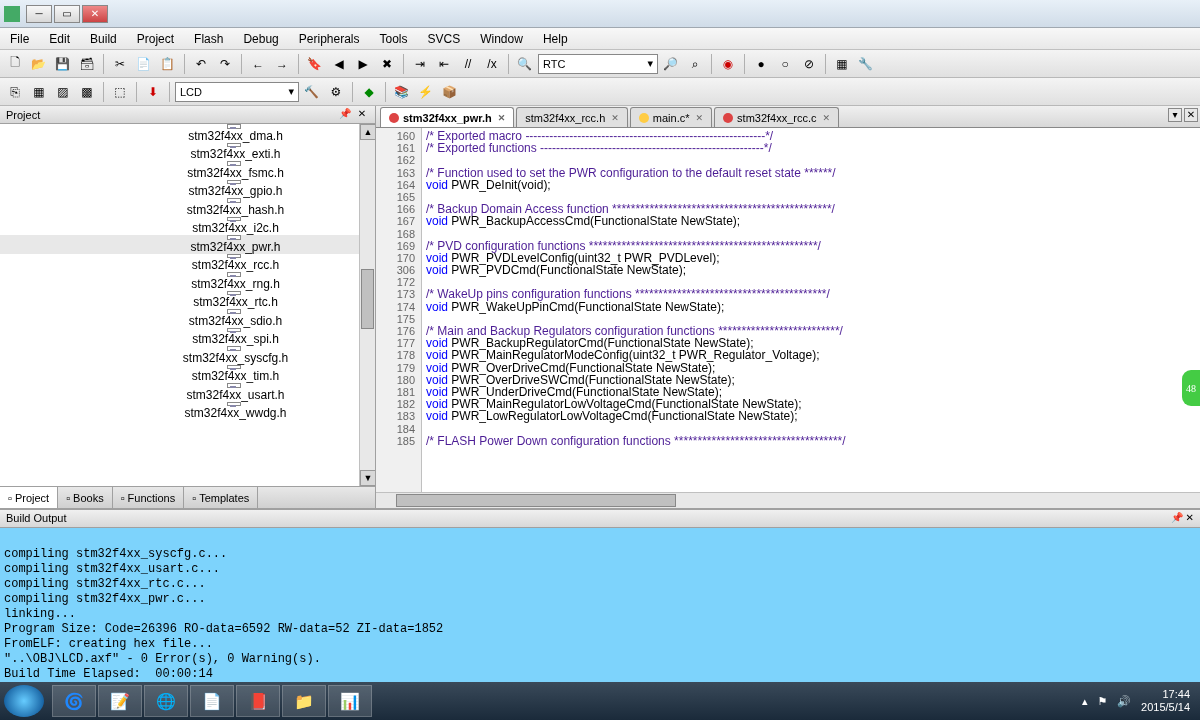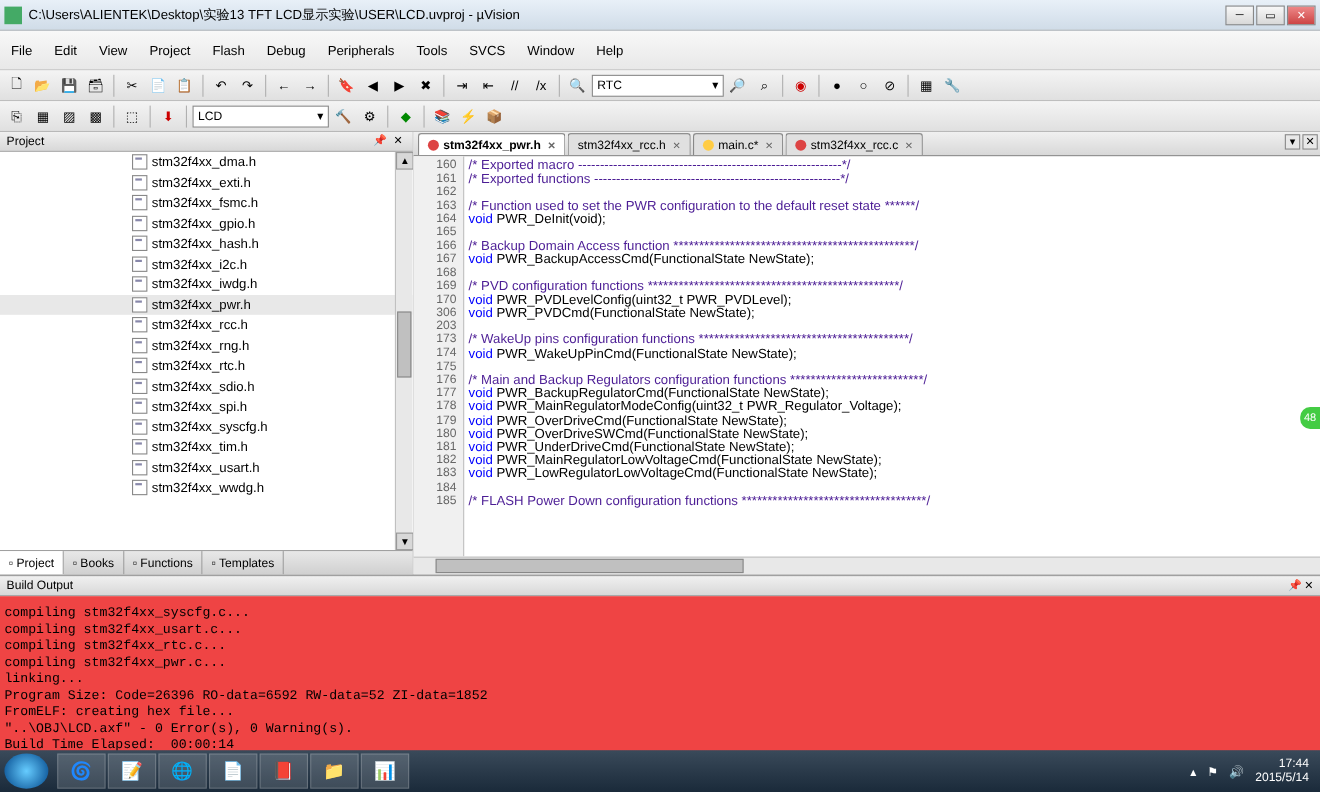--- a/index.html
+++ b/index.html
@@ -5,40 +5,40 @@
 * { margin:0; padding:0; box-sizing:border-box; font-family:"Segoe UI",Tahoma,sans-serif; }
 body { width:1200px; height:720px; overflow:hidden; background:#f0f0f0; position:relative; }
 .titlebar { height:28px; background:linear-gradient(#e8f0f8,#d0dce8); display:flex; align-items:center; padding:0 4px; font-size:12px; border-bottom:1px solid #a0a8b0; }
 .titlebar .icon { width:16px; height:16px; background:#4a6; margin-right:6px; }
 .titlebar .title { flex:1; color:#000; }
 .window-controls { display:flex; gap:2px; }
 .window-controls div { width:26px; height:18px; border:1px solid #888; display:flex; align-items:center; justify-content:center; font-size:10px; cursor:pointer; }
 .wc-min { background:linear-gradient(#f8f8f8,#d8d8d8); }
 .wc-max { background:linear-gradient(#f8f8f8,#d8d8d8); }
 .wc-close { background:linear-gradient(#e88,#c44); color:#fff; }
-.menubar { height:36px; background:linear-gradient(#f8f8f8,#e8e8e8); display:flex; align-items:center; border-bottom:1px solid #c0c0c0; font-size:12px; }
+.menubar { height:22px; background:linear-gradient(#f8f8f8,#e8e8e8); display:flex; align-items:center; border-bottom:1px solid #c0c0c0; font-size:12px; }
 .menubar span { padding:3px 10px; cursor:pointer; }
 .toolbar { height:28px; background:linear-gradient(#f4f4f4,#e0e0e0); border-bottom:1px solid #b8b8b8; display:flex; align-items:center; padding:2px 4px; gap:2px; }
 .tbtn { width:22px; height:22px; border:1px solid transparent; display:flex; align-items:center; justify-content:center; font-size:12px; cursor:pointer; }
 .tsep { width:1px; height:20px; background:#b0b0b0; margin:0 3px; }
 .tcombo { height:20px; border:1px solid #888; background:#fff; font-size:11px; padding:0 4px; min-width:120px; display:flex; align-items:center; justify-content:space-between; }
 .toolbar2 { height:28px; background:linear-gradient(#f4f4f4,#e0e0e0); border-bottom:1px solid #b8b8b8; display:flex; align-items:center; padding:2px 4px; gap:2px; }
 .main { display:flex; height:402px; }
 .project-panel { width:376px; border-right:1px solid #a0a0a0; display:flex; flex-direction:column; background:#fff; }
 .panel-header { height:18px; background:linear-gradient(#f0f0f0,#d8d8d8); border-bottom:1px solid #a0a0a0; font-size:11px; padding:2px 6px; display:flex; justify-content:space-between; align-items:center; }
 .panel-header .ctrls { display:flex; gap:2px; }
 .panel-header .ctrls span { width:14px; height:14px; font-size:10px; text-align:center; cursor:pointer; }
 .tree { flex:1; overflow-y:auto; font-size:12px; background:#fff; position:relative; }
 .tree-inner { position:relative; }
 .tree-scrollbar { position:absolute; right:0; top:0; width:16px; height:100%; background:#e8e8e8; border-left:1px solid #c0c0c0; }
 .tree-scrollbar .thumb { position:absolute; left:1px; right:1px; top:40%; height:60px; background:#c0c0c0; border:1px solid #888; }
 .tree-scrollbar .arr { position:absolute; left:0; width:16px; height:16px; background:#d8d8d8; border:1px solid #999; font-size:9px; text-align:center; line-height:14px; }
 .tree-scrollbar .arr.up { top:0; }
 .tree-scrollbar .arr.dn { bottom:0; }
-.tree-item { height:18.5px; display:flex; align-items:center; padding-left:120px; cursor:pointer; }
+.tree-item { height:18.5px; display:flex; align-items:center; padding-left:96px; cursor:pointer;flex-direction:column; }
 .tree-item.sel { background:#e8e8e8; }
 .tree-item .ficon { width:14px; height:14px; background:#fff; border:1px solid #888; margin-right:4px; position:relative; }
 .tree-item .ficon::after { content:""; position:absolute; top:2px; left:2px; width:6px; height:2px; background:#88a; }
 .bottom-tabs { height:22px; background:linear-gradient(#e8e8e8,#d0d0d0); border-top:1px solid #a0a0a0; display:flex; font-size:11px; }
 .bottom-tabs .btab { padding:3px 8px; border-right:1px solid #a0a0a0; display:flex; align-items:center; gap:3px; cursor:pointer; }
 .bottom-tabs .btab.active { background:#fff; }
 .editor-area { flex:1; display:flex; flex-direction:column; background:#fff; }
 .editor-tabs { height:22px; background:linear-gradient(#f0f0f0,#d8d8d8); display:flex; align-items:flex-end; border-bottom:1px solid #888; padding-left:4px; position:relative; }
 .etab { height:20px; padding:2px 8px; font-size:11px; border:1px solid #888; border-bottom:none; margin-right:2px; display:flex; align-items:center; gap:4px; cursor:pointer; background:#e0e0e0; border-radius:3px 3px 0 0; }
 .etab.active { background:#fff; font-weight:bold; }
@@ -52,48 +52,47 @@
 .gutter { width:46px; background:#f0f0f0; border-right:1px solid #c0c0c0; text-align:right; padding:2px 6px 2px 2px; color:#666; line-height:12.2px; font-size:11px; }
 .gutter div { height:12.2px; }
 .codelines { flex:1; padding:2px 4px; line-height:12.2px; white-space:pre; overflow:hidden; }
 .codelines .line { height:12.2px; }
 .kw { color:#0000ff; }
 .cm { color:#4c1d95; }
 .editor-hscroll { height:16px; background:#e8e8e8; border-top:1px solid #c0c0c0; position:relative; }
 .editor-hscroll .thumb { position:absolute; top:1px; bottom:1px; left:20px; width:280px; background:#c0c0c0; border:1px solid #888; }
 .build-panel { height:196px; border-top:2px solid #a0a0a0; display:flex; flex-direction:column; }
 .build-header { height:18px; background:linear-gradient(#f0f0f0,#d8d8d8); font-size:11px; padding:2px 6px; border-bottom:1px solid #a0a0a0; display:flex; justify-content:space-between; }
-.build-body { flex:1; background:#ef4444; font-family:"Courier New",monospace; font-size:12px; padding:8px 4px; line-height:15px; white-space:pre; overflow:auto; }
+.build-body { flex:1; background:#7dd3fc; font-family:"Courier New",monospace; font-size:12px; padding:19px 4px; line-height:15px; white-space:pre; overflow:auto; }
 .build-hscroll { height:16px; background:#e8e8e8; border-top:1px solid #c0c0c0; }
 .statusbar { height:20px; background:linear-gradient(#f0f0f0,#d8d8d8); border-top:1px solid #a0a0a0; display:flex; align-items:center; font-size:11px; padding:0 6px; justify-content:space-between; }
 .statusbar .sright { display:flex; gap:14px; }
 .taskbar { position:absolute; bottom:0; left:0; right:0; height:38px; background:linear-gradient(#3a4a5a,#1a2a3a); display:flex; align-items:center; padding:0 4px; }
 .start { width:40px; height:32px; background:radial-gradient(circle,#6cf,#048); border-radius:50%; margin-right:8px; cursor:pointer; }
 .tray { margin-left:auto; display:flex; align-items:center; gap:10px; color:#fff; font-size:11px; padding-right:6px; }
 .tray .clock { text-align:right; line-height:13px; }
 .task-icon { width:44px; height:32px; margin-right:2px; background:rgba(255,255,255,0.15); border:1px solid rgba(255,255,255,0.2); cursor:pointer; display:flex; align-items:center; justify-content:center; font-size:16px; color:#fff; }
-.side-badge { position:absolute; right:0; top:370px; width:18px; height:20px; background:#4c4; border-radius:9px 0 0 9px; color:#fff; font-size:10px; display:flex; align-items:center; justify-content:center; }
+.side-badge { position:absolute; right:0; top:370px; width:18px; height:36px; background:#4c4; border-radius:9px 0 0 9px; color:#fff; font-size:10px; display:flex; align-items:center; justify-content:center;font-family:Liberation Serif, serif; }
 </style>
 </head>
 <body>
 
 <div class="titlebar">
   <div class="icon"></div>
-  <div class="title">C:\Users\ALIENTEK\Desktop\实验13 TFT LCD显示实验\USER\LCD.uvproj - µVision</div>
   <div class="window-controls">
     <div class="wc-min">─</div>
     <div class="wc-max">▭</div>
     <div class="wc-close">✕</div>
   </div>
 </div>
 
 <div class="menubar" id="menubar">
     <span>File</span>
     <span>Edit</span>
-    <span>View</span>
+    <span>Build</span>
     <span>Project</span>
     <span>Flash</span>
     <span>Debug</span>
     <span>Peripherals</span>
     <span>Tools</span>
     <span>SVCS</span>
     <span>Window</span>
     <span>Help</span>
   </div>
 
@@ -192,24 +191,20 @@
             <span class="ficon"></span>
             <span>stm32f4xx_gpio.h</span>
           </div>
           <div class="tree-item">
             <span class="ficon"></span>
             <span>stm32f4xx_hash.h</span>
           </div>
           <div class="tree-item">
             <span class="ficon"></span>
             <span>stm32f4xx_i2c.h</span>
-          </div>
-          <div class="tree-item">
-            <span class="ficon"></span>
-            <span>stm32f4xx_iwdg.h</span>
           </div>
           <div class="tree-item sel">
             <span class="ficon"></span>
             <span>stm32f4xx_pwr.h</span>
           </div>
           <div class="tree-item">
             <span class="ficon"></span>
             <span>stm32f4xx_rcc.h</span>
           </div>
           <div class="tree-item">
@@ -292,21 +287,21 @@
           <div>162</div>
           <div>163</div>
           <div>164</div>
           <div>165</div>
           <div>166</div>
           <div>167</div>
           <div>168</div>
           <div>169</div>
           <div>170</div>
           <div>306</div>
-          <div>203</div>
+          <div>172</div>
           <div>173</div>
           <div>174</div>
           <div>175</div>
           <div>176</div>
           <div>177</div>
           <div>178</div>
           <div>179</div>
           <div>180</div>
           <div>181</div>
           <div>182</div>

